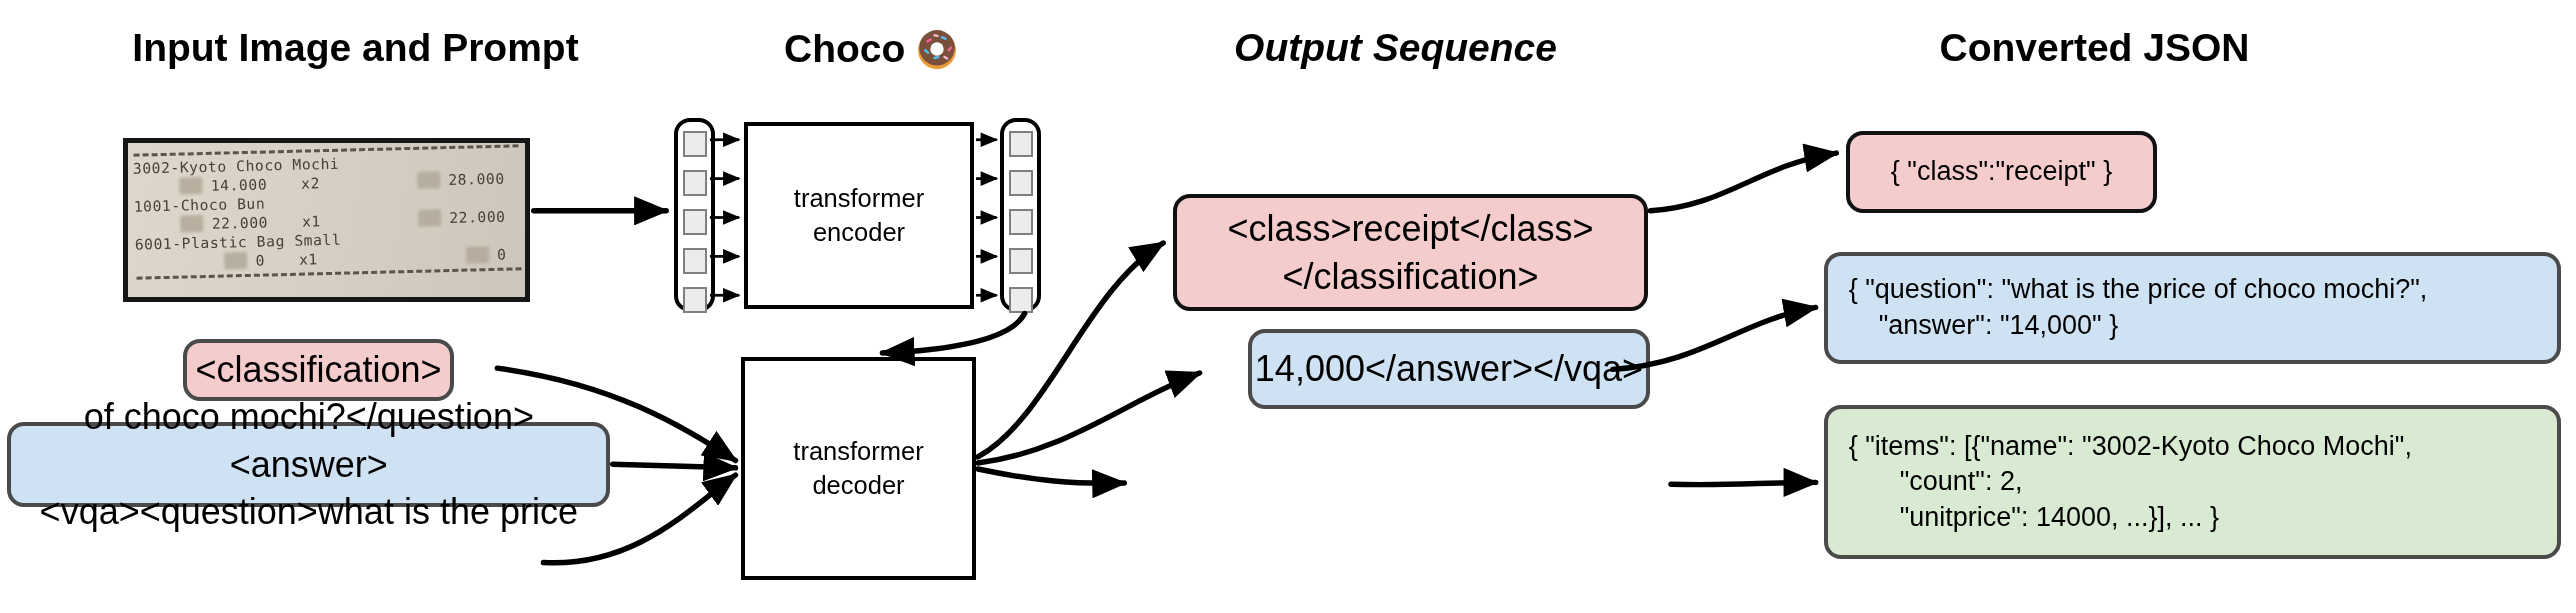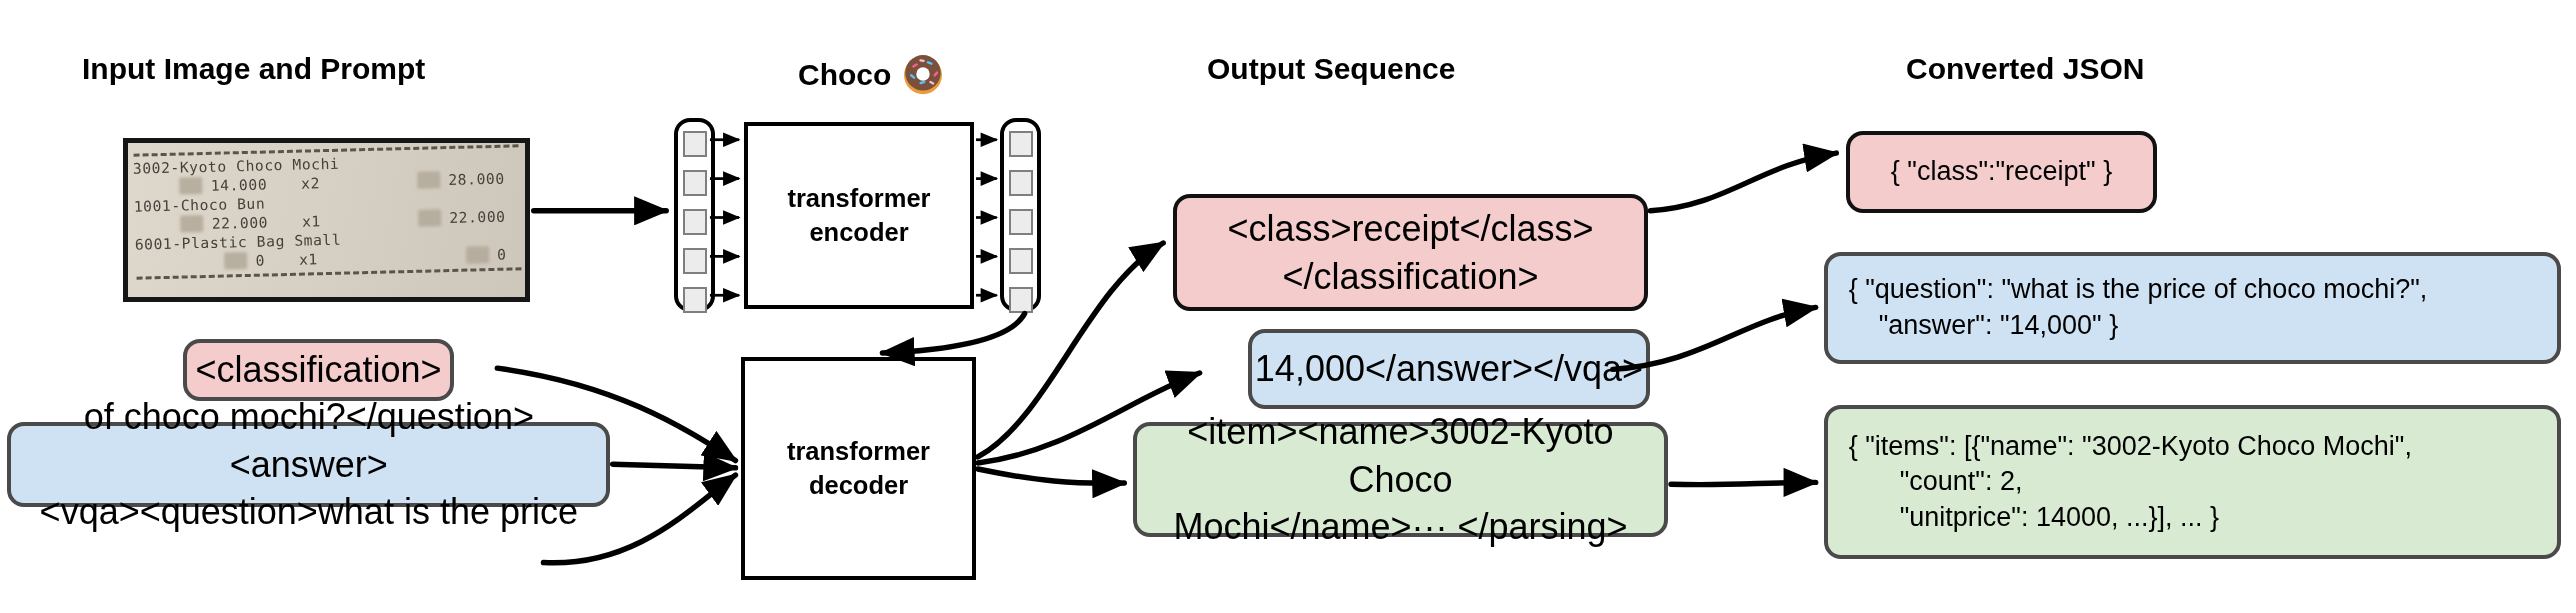--- a/index.html
+++ b/index.html
@@ -1,23 +1,23 @@
 <!DOCTYPE html>
 <html style="font-size:9.7px"><head>
 <meta charset="utf-8">
 <style>
   html,body{margin:0;padding:0;background:#ffffff;}
   .canvas{position:relative;width:2576px;height:613px;background:#ffffff;overflow:hidden;
           font-family:"Liberation Sans",sans-serif;color:#000;}
 
   
-  .hdr{position:absolute;top:52px;font-size:30px;font-weight:bold;line-height:1.1;}
+  .hdr{position:absolute;top:27px;font-size:39px;font-weight:bold;text-align:center;line-height:1.1;}
   .hdr1{left:82px;width:547px;}
   .hdr2{left:750px;width:243px;display:flex;align-items:center;justify-content:center;gap:9.7px;}
-  .hdr3{left:1207px;width:377px;}
+  .hdr3{left:1207px;width:377px;font-style:italic;}
   .hdr4{left:1906px;width:377px;}
 
   
   .receipt{position:absolute;left:123px;top:138px;width:407px;height:164px;
            border:5.5px solid #161616;background:linear-gradient(100deg,#ded7cb 0%,#d7d0c4 45%,#cdc6ba 100%);
            box-sizing:border-box;overflow:hidden;}
   .receipt-inner{position:absolute;left:6px;top:2.4px;right:3.6px;transform:rotate(-1.4deg);
                  font-family:"DejaVu Sans Mono",monospace;font-size:14.6px;line-height:19px;
                  color:#45403a;letter-spacing:0.6px;}
   .r-sep{border-top:3px dashed #5a544b;height:0;margin:3.6px 1.2px 2.4px 1.2px;}
@@ -32,21 +32,21 @@
 
   
   .tokcol{position:absolute;width:41px;height:194px;top:118px;border:4.9px solid #000;
           border-radius:16px;background:#fff;box-sizing:border-box;}
   .tokcol-in{left:674px;}
   .tokcol-out{left:1000px;}
   .tok{position:absolute;left:50%;transform:translateX(-50%);width:24px;height:25.5px;
        background:#ececec;border:2.4px solid #7f7f7f;box-sizing:border-box;}
   .blockbox{position:absolute;border:4.9px solid #000;background:#fff;box-sizing:border-box;
             display:flex;align-items:center;justify-content:center;text-align:center;
-            font-weight:bold;font-size:25.5px;line-height:1.3;}
+            font-weight:normal;font-size:25.5px;line-height:1.3;}
   .encoder{left:744px;top:122px;width:230px;height:187px;}
   .decoder{left:741px;top:357px;width:235px;height:223px;}
 
   
   .cbox{position:absolute;box-sizing:border-box;display:flex;flex-direction:column;
         align-items:center;justify-content:center;text-align:center;
         font-size:36px;line-height:1.32;border-radius:17px;}
   .border-gray{border:4.3px solid #4a4a4a;}
   .border-black{border:4.9px solid #111;}
   .fill-pink{background:#f4cccc;}
@@ -148,24 +148,20 @@
     <div>of choco mochi?&lt;/question&gt;&lt;answer&gt;</div>
     <div>&lt;vqa&gt;&lt;question&gt;what is the price</div>
   </div>
 
   <div class="cbox border-black fill-pink o-class">
     <div>&lt;class&gt;receipt&lt;/class&gt;</div>
     <div>&lt;/classification&gt;</div>
   </div>
   <div class="cbox border-gray fill-blue o-vqa">
     <div>14,000&lt;/answer&gt;&lt;/vqa&gt;</div>
-  </div>
-  <div class="cbox border-gray fill-green o-parse">
-    <div>&lt;item&gt;&lt;name&gt;3002-Kyoto Choco</div>
-    <div>Mochi&lt;/name&gt;··· &lt;/parsing&gt;</div>
   </div>
 
   <div class="cbox border-black fill-pink jbox j-class">
     <div>{ "class":"receipt" }</div>
   </div>
   <div class="cbox border-gray fill-blue jbox j-vqa">
     <div>{ "question": "what is the price of choco mochi?",</div>
     <div class="ind-sm">"answer": "14,000" }</div>
   </div>
   <div class="cbox border-gray fill-green jbox j-parse">

